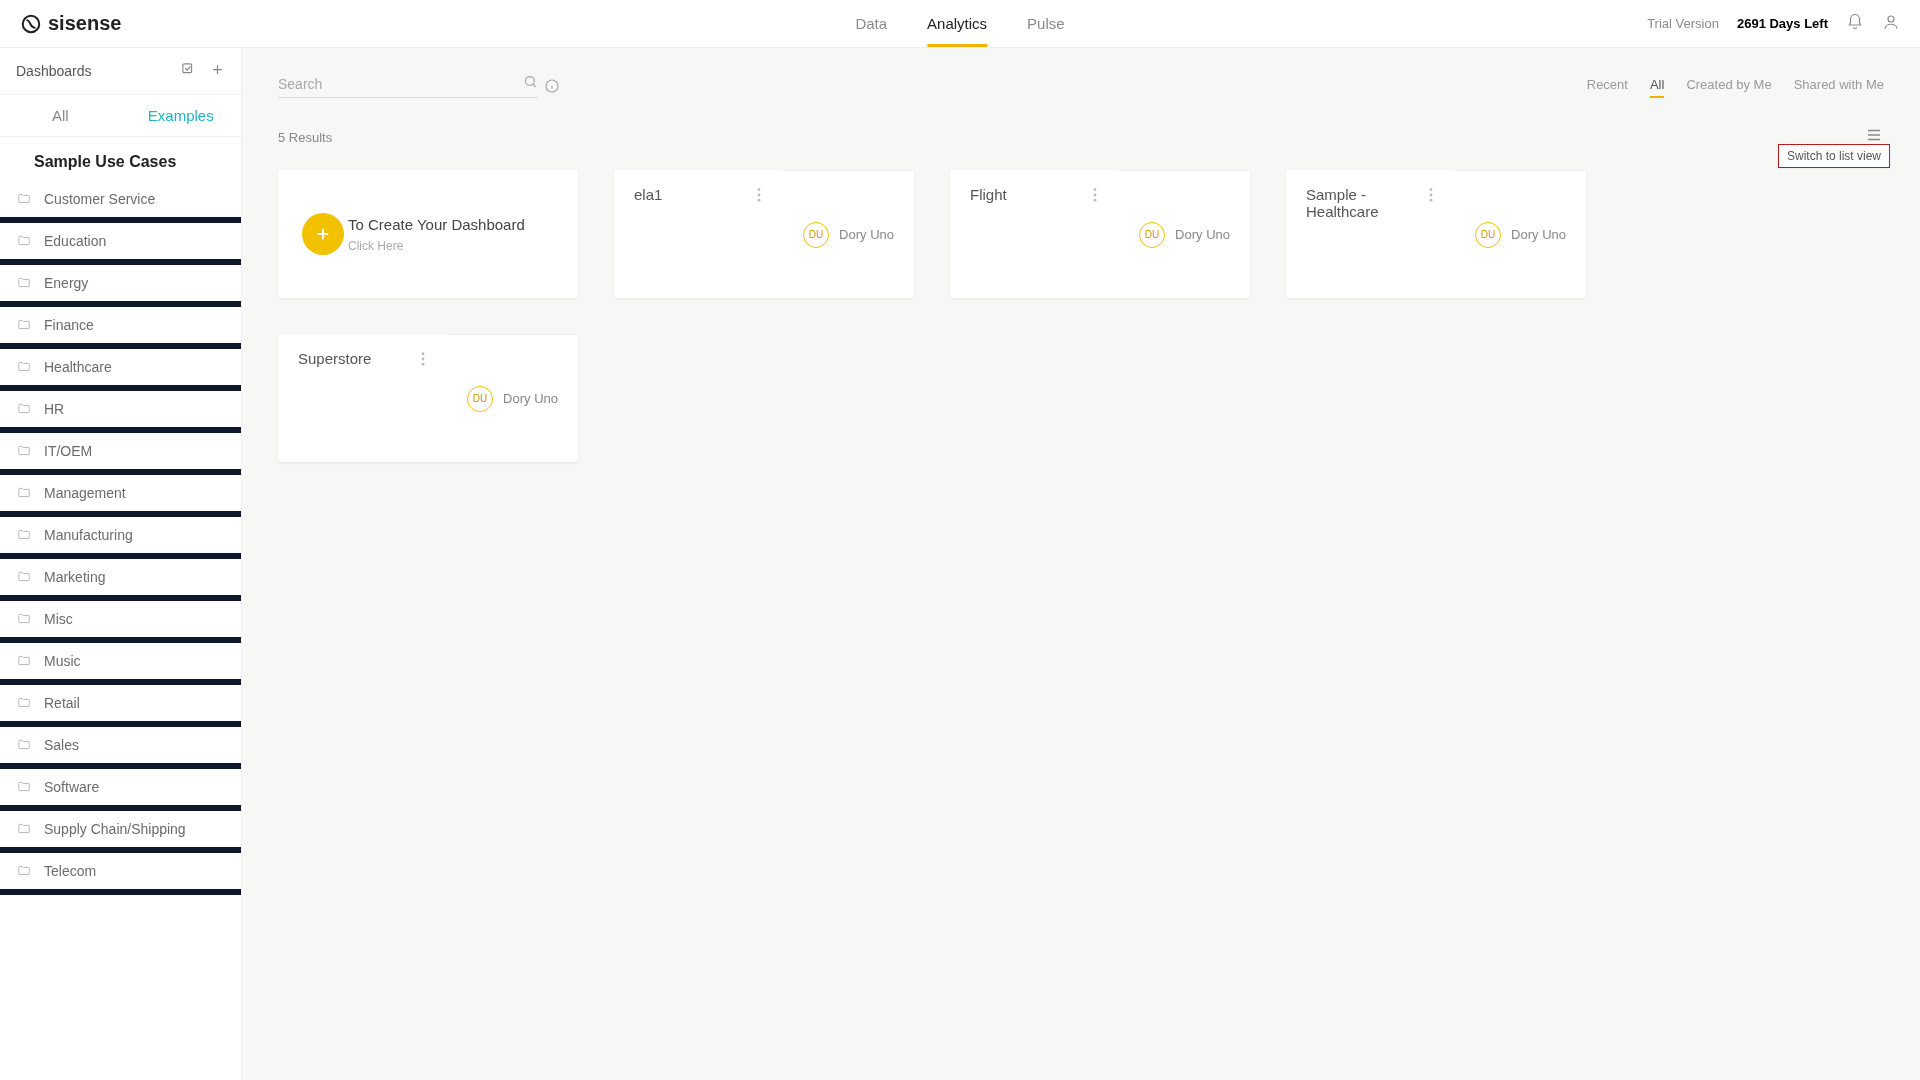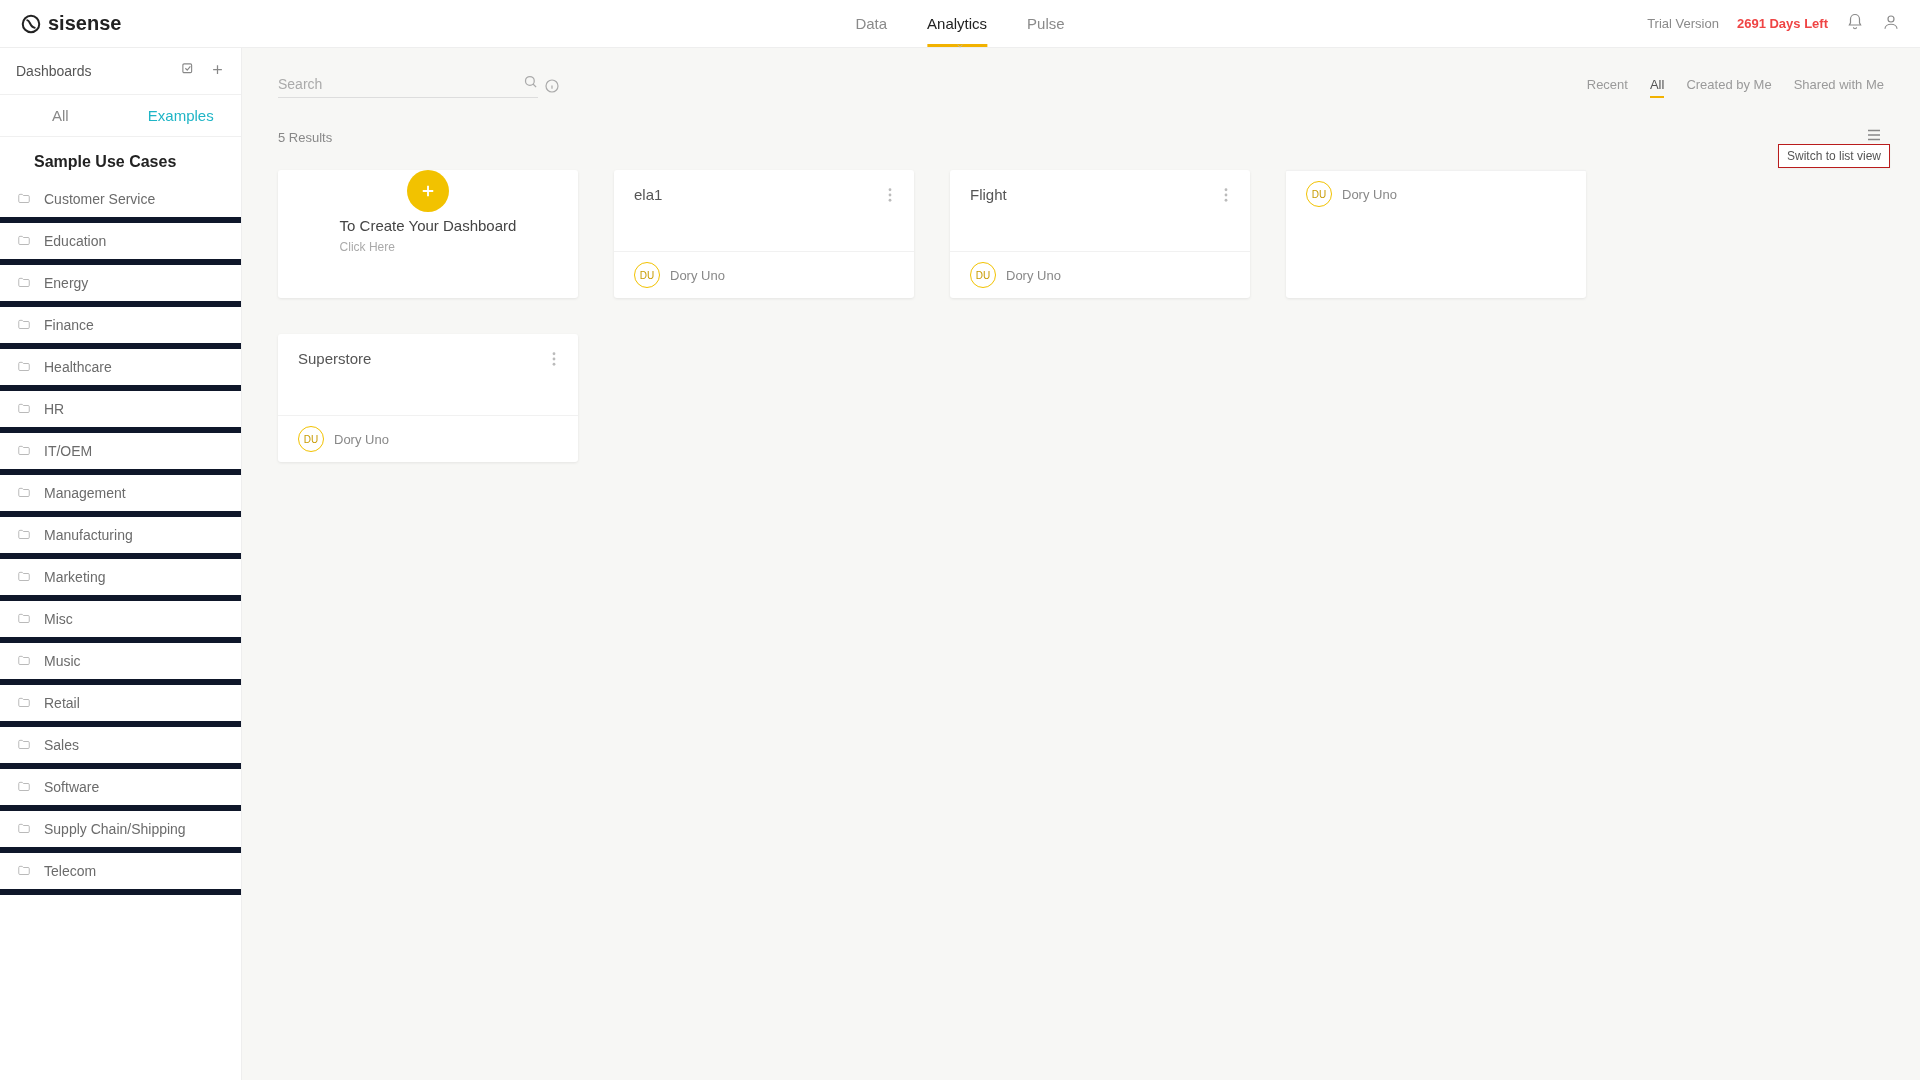--- a/index.html
+++ b/index.html
@@ -6,21 +6,21 @@
   body{width:1920px;height:1080px;background:#f7f7f5;overflow:hidden;position:relative}
   
   .topbar{height:48px;background:#fff;border-bottom:1px solid #eee;display:flex;align-items:center;padding:0 20px;position:relative}
   .logo{display:flex;align-items:center;gap:6px;font-weight:600;font-size:20px;color:#222}
   .logo-icon{width:22px;height:22px}
   .top-nav{position:absolute;left:50%;transform:translateX(-50%);display:flex;gap:40px;height:100%}
   .top-nav-item{display:flex;align-items:center;height:100%;font-size:15px;color:#8a8a8a;cursor:pointer;position:relative}
   .top-nav-item.active{color:#222}
   .top-nav-item.active::after{content:"";position:absolute;bottom:0;left:0;right:0;height:3px;background:#f2b200}
   .top-right{margin-left:auto;display:flex;align-items:center;gap:18px;font-size:13px;color:#8a8a8a}
-  .days-left{color:#ef4444;font-weight:600}
+  .days-left{color:#000000;font-weight:600}
   .icon-btn{cursor:pointer;color:#8a8a8a}
   .icon-btn svg{width:18px;height:18px}
   .chevron-expander{position:absolute;bottom:-8px;left:50%;transform:translateX(-50%);color:#bbb;cursor:pointer}
   
   .sidebar{position:absolute;top:48px;left:0;bottom:0;width:242px;background:#fff;border-right:1px solid #eee;overflow-y:auto}
   .sidebar-header{display:flex;align-items:center;justify-content:space-between;padding:14px 16px;border-bottom:1px solid #f0f0f0;font-size:14px;color:#555}
   .sidebar-header-actions{display:flex;gap:14px;color:#888}
   .sidebar-header-actions svg{width:15px;height:15px;cursor:pointer}
   .sidebar-tabs{display:flex;border-bottom:1px solid #f0f0f0}
   .sidebar-tab{flex:1;text-align:center;padding:12px 0;font-size:15px;color:#888;cursor:pointer}
@@ -40,21 +40,21 @@
   .filter-item{cursor:pointer;position:relative;padding-bottom:4px}
   .filter-item.active{color:#555}
   .filter-item.active::after{content:"";position:absolute;left:0;right:0;bottom:-2px;height:2px;background:#f2b200}
   .results-row{display:flex;align-items:center;justify-content:space-between;margin-top:28px}
   .results-label{font-size:13px;color:#888}
   .view-toggle{cursor:pointer;color:#888;position:relative}
   .view-toggle svg{width:20px;height:18px}
   .tooltip{position:absolute;top:18px;right:-6px;background:#fff;border:1px solid #b91c1c;padding:4px 8px;font-size:12px;color:#555;white-space:nowrap;box-shadow:0 1px 2px rgba(0,0,0,.05)}
   
   .cards{display:flex;gap:36px;margin-top:22px;flex-wrap:wrap}
-  .card{width:300px;height:128px;background:#fff;border-radius:3px;box-shadow:0 1px 3px rgba(0,0,0,.08);position:relative;display:flex;flex-direction:column}
+  .card{width:300px;height:128px;background:#fff;border-radius:3px;box-shadow:0 1px 3px rgba(0,0,0,.08);position:relative;display:flex;flex-direction:row}
   .create-card{display:flex;align-items:center;gap:4px;padding:0 24px}
   .plus-circle{width:42px;height:42px;border-radius:50%;background:#f2c200;display:flex;align-items:center;justify-content:center;color:#fff;flex-shrink:0}
   .plus-circle svg{width:18px;height:18px}
   .create-text .title{font-size:15px;color:#444;line-height:1.3}
   .create-text .sub{font-size:12px;color:#aaa;margin-top:4px}
   .card-head{display:flex;justify-content:space-between;align-items:flex-start;padding:16px 20px 0 20px;flex:1}
   .card-title{font-size:15px;color:#555}
   .card-menu{cursor:pointer;color:#bbb;padding:2px}
   .card-menu svg{width:4px;height:14px}
   .card-foot{border-top:1px solid #f1f1f1;padding:10px 20px;display:flex;align-items:center;gap:10px}
@@ -309,20 +309,28 @@
                 <circle cx="2" cy="2" r="1.6" fill="currentColor"></circle>
                 <circle cx="2" cy="8" r="1.6" fill="currentColor"></circle>
                 <circle cx="2" cy="14" r="1.6" fill="currentColor"></circle>
               </svg></span>
           </div>
           <div class="card-foot">
             <span class="avatar">DU</span>
             <span class="owner">Dory Uno</span>
           </div>
         </div><div class="card">
+          <div class="card-head">
+            <span class="card-title">Sample - Healthcare</span>
+            <span class="card-menu"><svg viewBox="0 0 4 16">
+                <circle cx="2" cy="2" r="1.6" fill="currentColor"></circle>
+                <circle cx="2" cy="8" r="1.6" fill="currentColor"></circle>
+                <circle cx="2" cy="14" r="1.6" fill="currentColor"></circle>
+              </svg></span>
+          </div>
           <div class="card-foot">
             <span class="avatar">DU</span>
             <span class="owner">Dory Uno</span>
           </div>
         </div><div class="card">
           <div class="card-head">
             <span class="card-title">Superstore</span>
             <span class="card-menu"><svg viewBox="0 0 4 16">
                 <circle cx="2" cy="2" r="1.6" fill="currentColor"></circle>
                 <circle cx="2" cy="8" r="1.6" fill="currentColor"></circle>

